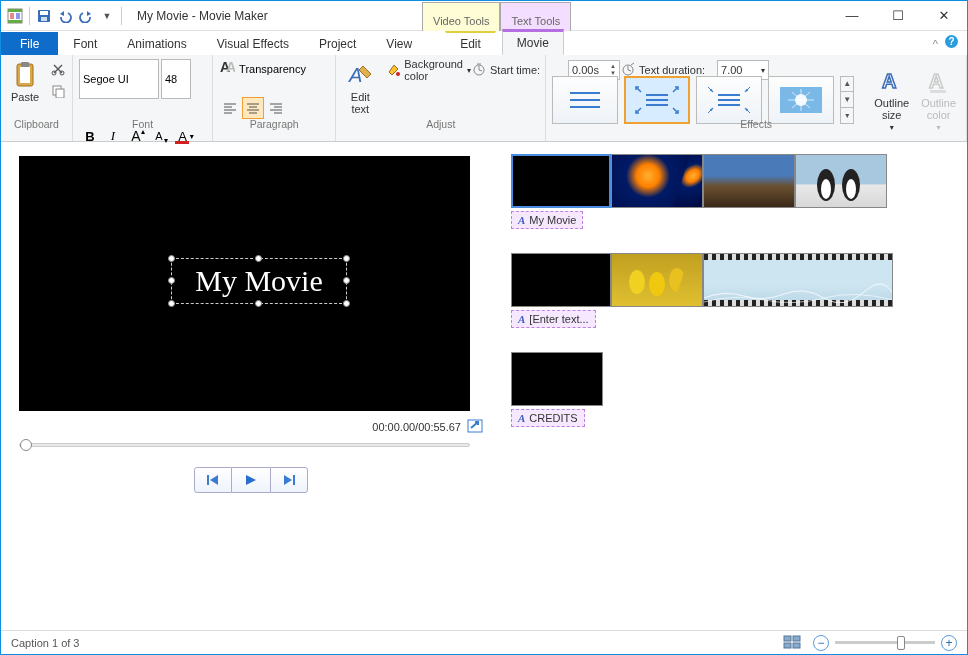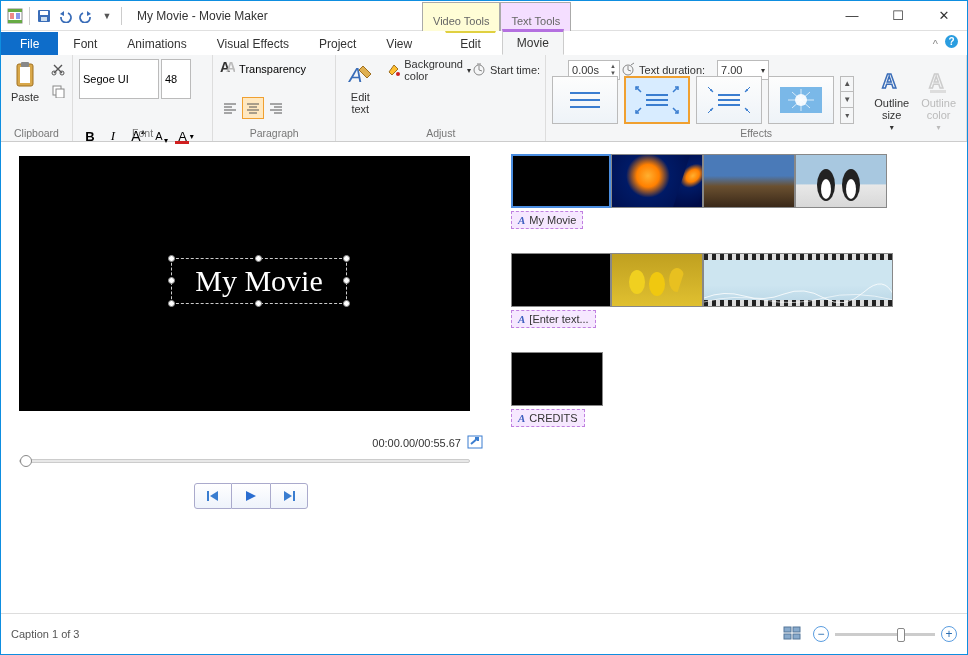--- a/index.html
+++ b/index.html
@@ -25,21 +25,21 @@
 .ribbon-tabs { height: 24px; display: flex; align-items: flex-end; background: #fff; position: relative; }
 .ribbon-tab { padding: 4px 14px; font-size: 12px; color: #333; border: 1px solid transparent; border-bottom: none; cursor: pointer; position: relative; }
 .ribbon-tab.file { background: #0e6dca; color: #fff; padding: 4px 18px; }
 .ribbon-tab.edit { border-top: 2px solid #e0d040; }
 .ribbon-tab.format { border: 1px solid #ccc; border-bottom: 1px solid #f5f6f7; background: #f5f6f7; border-top: 3px solid #b470e0; z-index:2; }
 .ribbon-help { position: absolute; right: 8px; top: 3px; display: flex; gap: 6px; align-items: center; }
 
 
 .ribbon { height: 88px; background: #f5f6f7; border-top: 1px solid #ccc; border-bottom: 1px solid #ccc; display: flex; margin-top:-1px; }
 .group { border-right: 1px solid #ddd; padding: 2px 6px 1px 6px; display: flex; flex-direction: column; position: relative; }
-.group-label { font-size: 10.5px; color: #777; text-align: center; position: absolute; bottom: 2px; left: 0; right: 0; }
+.group-label { font-size: 10.5px; color: #777; text-align: center; position: absolute; bottom: 11px; left: 0; right: 0; }
 .group-body { flex: 1; display: flex; align-items: flex-start; gap: 4px; padding-top: 2px; }
 
 .bigbtn { display: flex; flex-direction: column; align-items: center; justify-content: center; padding: 2px 4px; font-size: 11px; color: #333; gap: 2px; }
 .bigbtn .ic { width: 28px; height: 28px; display:flex;align-items:center;justify-content:center; }
 .smallrow { display: flex; flex-direction: column; gap: 2px; }
 .smbtn { width: 22px; height: 20px; display: flex; align-items: center; justify-content: center; font-size: 12px; }
 
 .font-row { display: flex; gap: 2px; align-items: center; margin-bottom: 4px; }
 .font-edit { border: 1px solid #bbb; background: #fff; font-size: 11px; padding: 19px 3px; height: 28px; }
 .font-edit.name { width: 80px; }
@@ -59,37 +59,37 @@
 .gallery-scroll div { flex:1;display:flex;align-items:center;justify-content:center;border-bottom:1px solid #bbb;font-size:8px;color:#555; }
 .gallery-scroll div:last-child{border:none;}
 
 
 .content { display: flex; height: 490px; }
 .preview-pane { width: 500px; padding: 14px 18px; display: flex; flex-direction: column; }
 .preview-video { width: 451px; height: 255px; background: #000; position: relative; }
 .textbox-overlay { position: absolute; left: 152px; top: 102px; width: 176px; height: 46px; border: 1px dashed #ccc; display:flex;align-items:center;justify-content:center; }
 .textbox-overlay .handle { position:absolute;width:7px;height:7px;background:#fff;border:1px solid #888;border-radius:50%; }
 .overlay-text { color:#fff; font-size: 30px; font-family:"Segoe UI Light","Segoe UI"; }
-.time-row { display:flex;justify-content:flex-end;align-items:center;gap:6px;margin-top:24px;font-size:11px;color:#333; }
+.time-row { display:flex;justify-content:flex-end;align-items:center;gap:6px;margin-top:8px;font-size:11px;color:#333; }
 .seek { width: 451px; margin-top: 8px; }
 .seek-track { height:4px;background:#e8e8e8;border:1px solid #ccc;border-radius:2px;position:relative; }
 .seek-thumb { position:absolute;left:0;top:-5px;width:12px;height:12px;background:#fff;border:1px solid #888;border-radius:50%; }
 .play-controls { display:flex;justify-content:center;gap:0;margin-top:20px; }
 .play-controls button { width:38px;height:26px;border:1px solid #aac;background:linear-gradient(#fff,#eef3fb);display:flex;align-items:center;justify-content:center; }
 
 .timeline-pane { flex:1; padding: 12px 10px; overflow:auto; }
 .clip-row { margin-bottom: 24px; }
 .clip-strip { height: 54px; display:flex; }
 .clip { height:54px; border:1px solid #888; position: relative; overflow: hidden; }
 .clip.black { background:#000; }
 .caption-tag { display:inline-flex;align-items:center;gap:4px;border:1px dashed #c080e0;background:#f6e8ff;font-size:11px;padding:2px 6px;margin-top:3px;color:#333; }
 .caption-tag .a { color:#4060c0;font-weight:bold;font-family:Georgia;font-style:italic; }
 
 
-.statusbar { position:absolute;bottom:0;left:0;right:0;height:41px;border-top:1px solid #ddd;display:flex;align-items:center;padding:0 10px;font-size:11px;color:#555;background:#fff; }
+.statusbar { position:absolute;bottom:0;left:0;right:0;height:24px;border-top:1px solid #ddd;display:flex;align-items:center;padding:0 10px;font-size:11px;color:#555;background:#fff; }
 .statusbar .spacer { flex:1; }
 .zoom { display:flex;align-items:center;gap:6px; }
 .zoom-track { width:100px;height:3px;background:#ccc;position:relative; }
 .zoom-thumb { position:absolute;top:-5px;left:62px;width:8px;height:14px;background:#fff;border:1px solid #888;border-radius:2px; }
 .circ { width:16px;height:16px;border:1px solid #5a9de0;border-radius:50%;display:flex;align-items:center;justify-content:center;color:#2a6db0;font-size:12px;line-height:1; }
 
 
 .thumb-jelly { background: radial-gradient(circle at 40% 40%, #ffb030 0%, #ff8000 18%, #001a66 35%, #000a44 100%); }
 .thumb-mountain { background: linear-gradient(#4a7ab8 40%, #6a5030 60%, #3a2818 100%); }
 .thumb-penguin { background: linear-gradient(#a8c8e0 55%, #e8e8e8 58%, #d8d8d8 100%); position:relative; }

